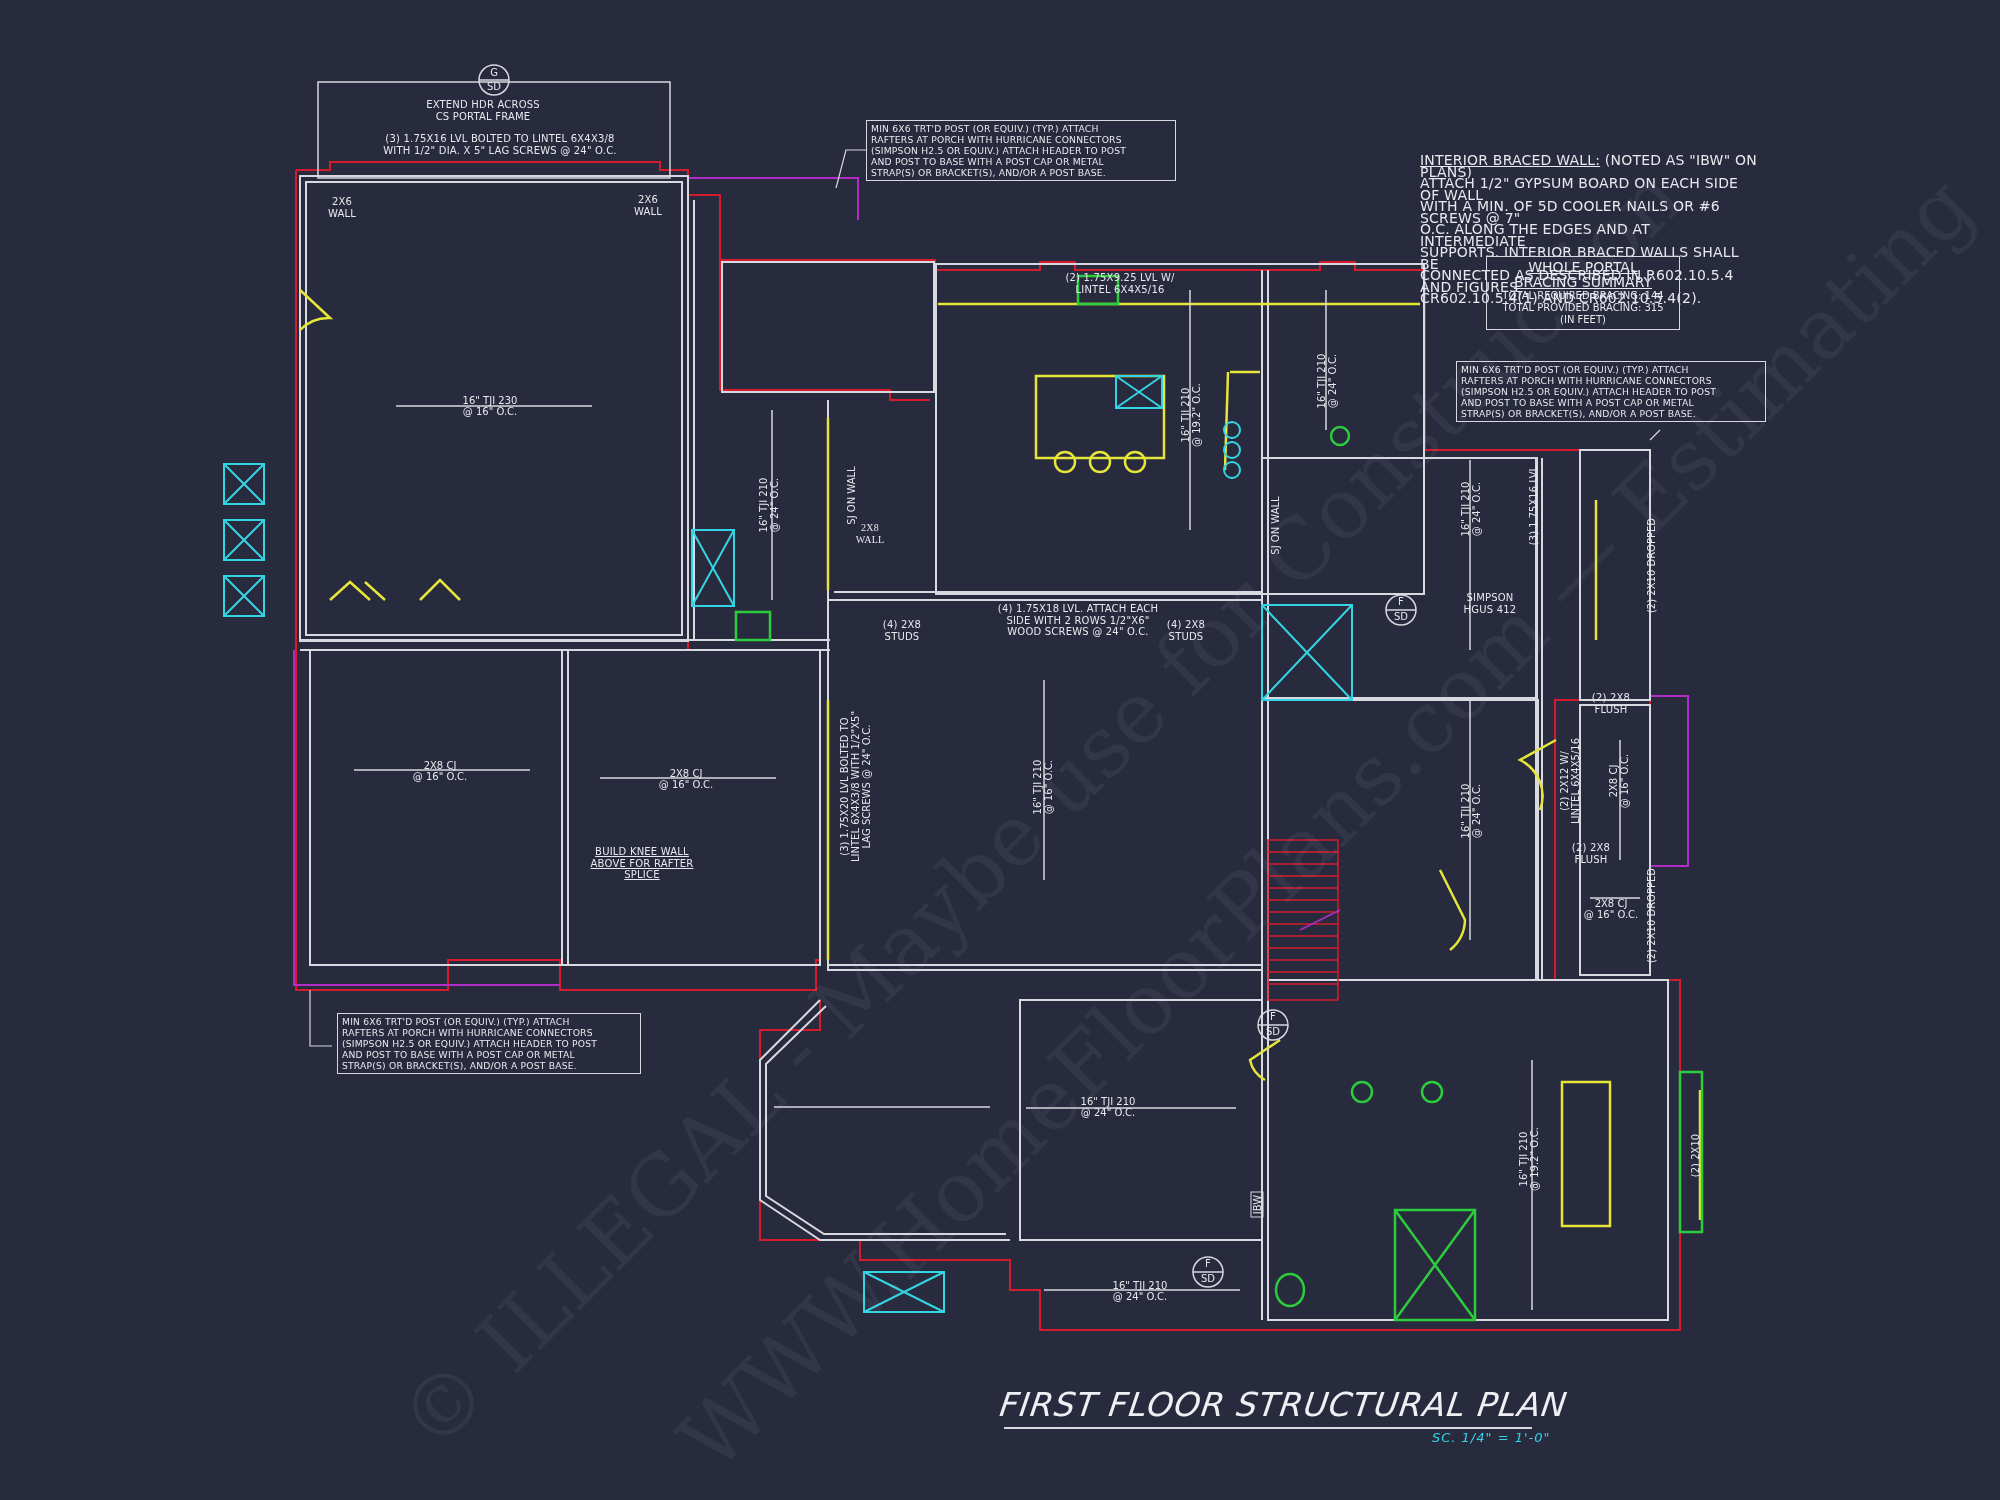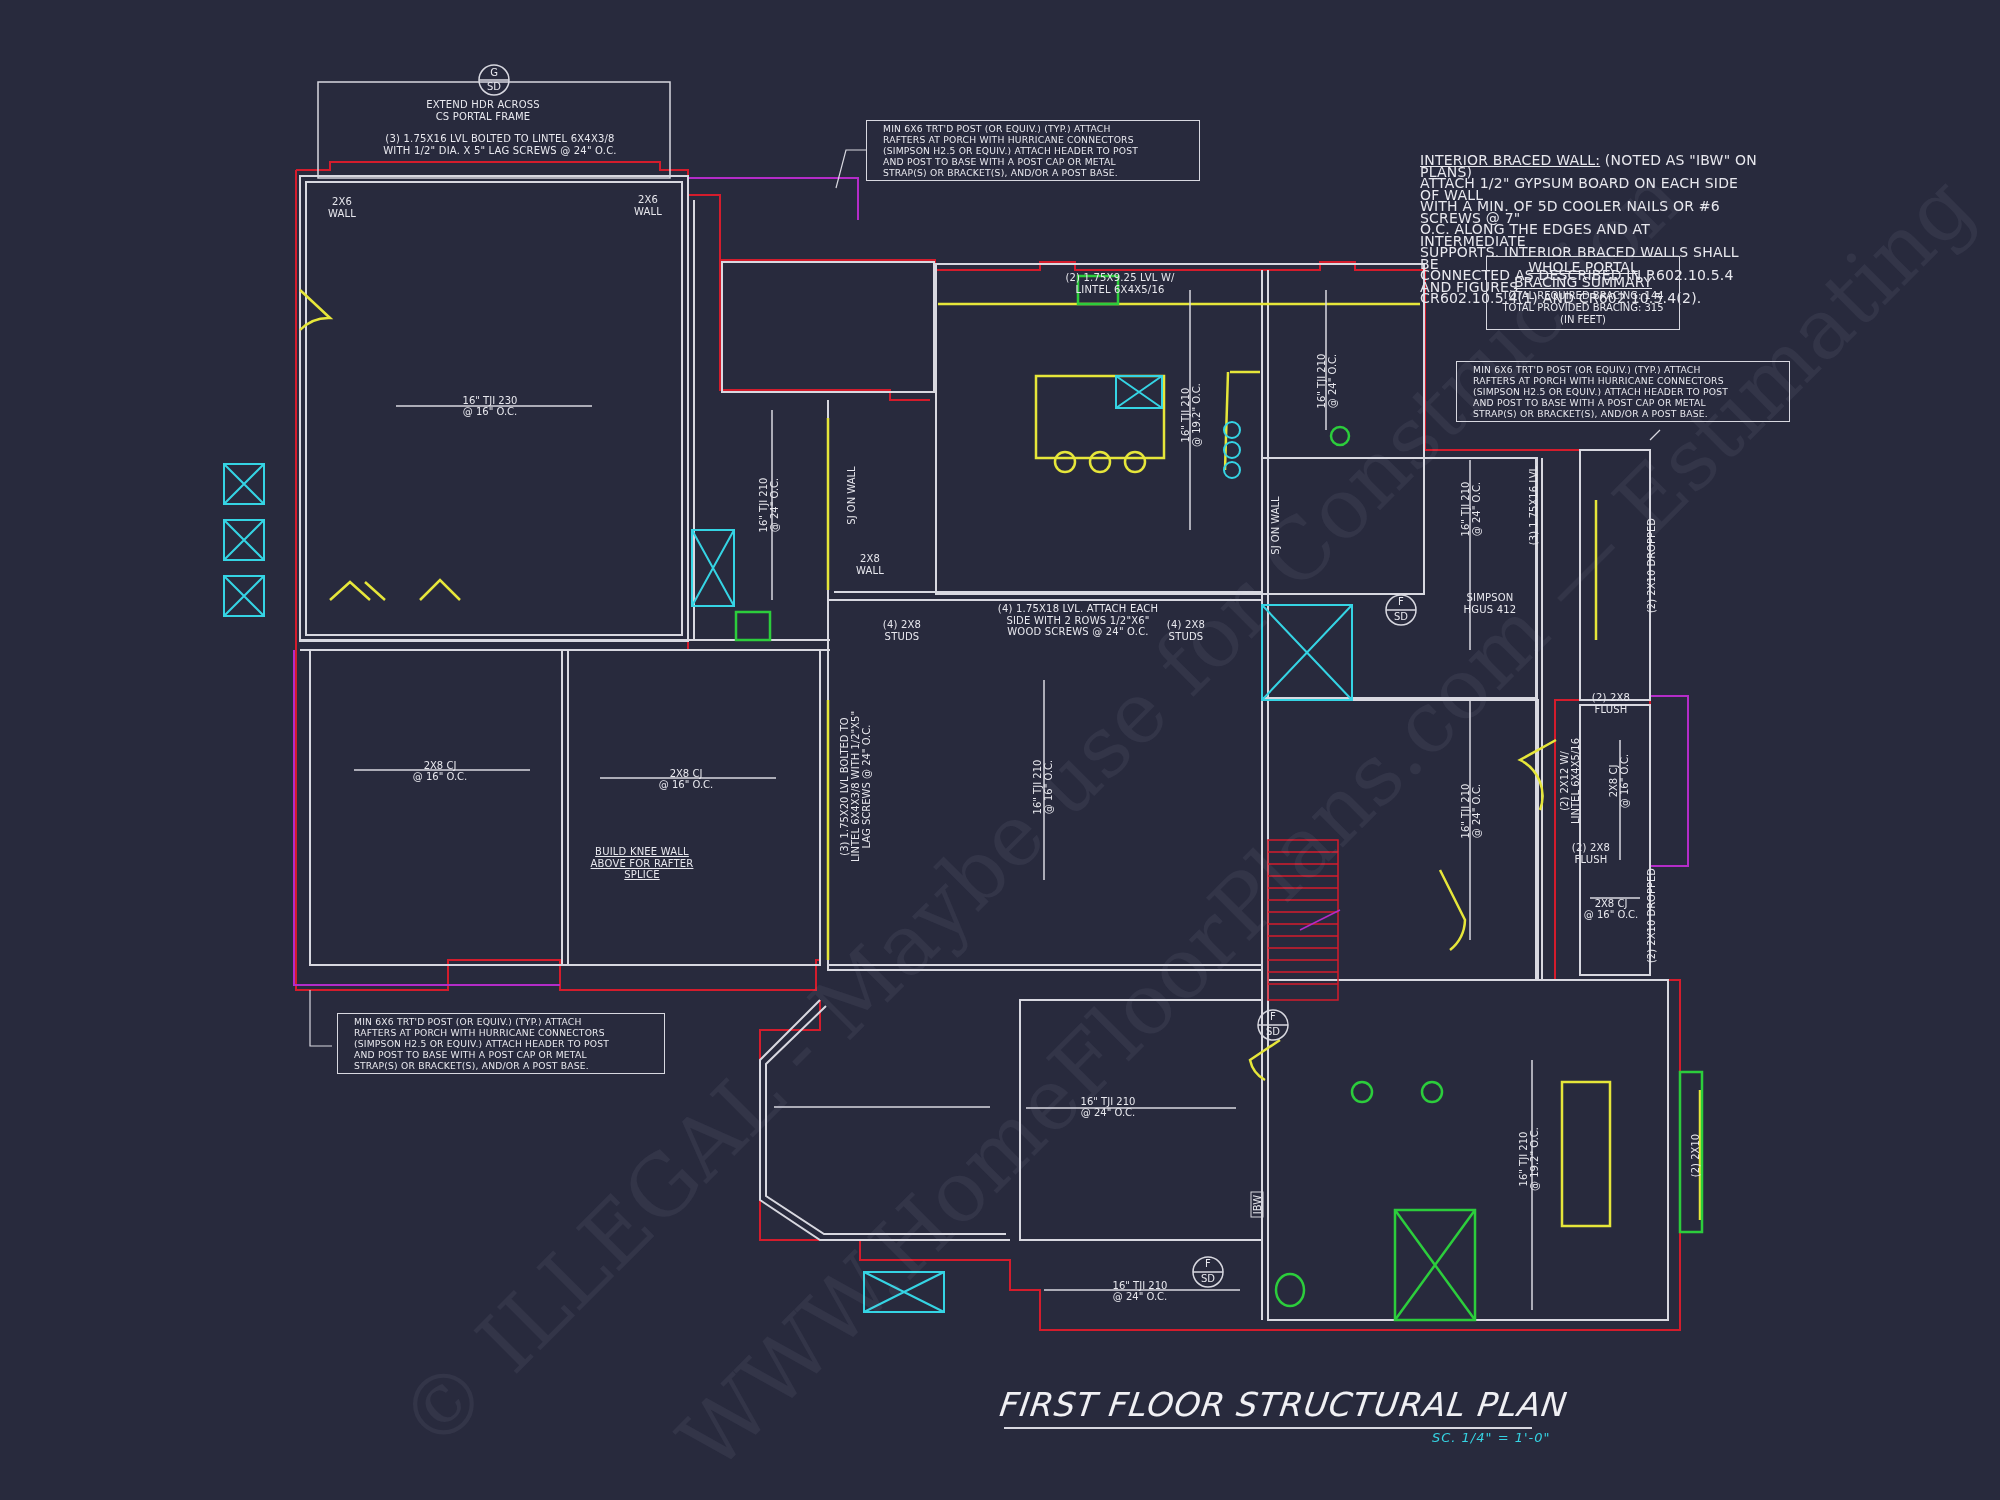--- a/index.html
+++ b/index.html
@@ -1,19 +1,19 @@
 <!DOCTYPE html>
 <html><head>
 <meta charset="utf-8">
 <style>
   html,body{margin:0;padding:0;}
   body{width:2000px;height:1500px;background:#282a3d;overflow:hidden;position:relative;font-family:"DejaVu Sans",sans-serif;}
   #plan{position:absolute;left:0;top:0;width:2000px;height:1500px;}
   .note{position:absolute;color:#e8e8ee;font-family:"DejaVu Sans",sans-serif;font-size:10px;line-height:11.6px;letter-spacing:0.2px;text-transform:uppercase;white-space:pre-line;}
-  .boxed{border:1.5px solid #d8d8e0;padding:2px 16px;}
+  .boxed{border:1.5px solid #d8d8e0;padding:2px 4px;}
   .center{text-align:center;}
   .label{position:absolute;color:#e8e8ee;font-size:10px;line-height:11px;text-transform:uppercase;white-space:pre-line;text-align:center;}
   .vlabel{position:absolute;color:#e8e8ee;font-size:10px;line-height:11px;text-transform:uppercase;white-space:pre-line;text-align:center;transform:rotate(-90deg);transform-origin:center center;}
   .title{position:absolute;left:1000px;top:1385px;color:#f0f0f4;font-family:"DejaVu Sans",sans-serif;font-style:italic;font-size:33px;letter-spacing:1px;transform:skewX(-8deg);}
   .title-rule{position:absolute;left:1004px;top:1427px;width:528px;height:2px;background:#d8d8e0;}
   .scale{position:absolute;left:1432px;top:1430px;color:#35d4e4;font-style:italic;font-size:13px;letter-spacing:1px;}
   .summary{position:absolute;left:1486px;top:256px;width:188px;border:1.5px solid #d8d8e0;color:#e8e8ee;text-align:center;font-size:10px;line-height:12px;padding:3px 2px;}
   .summary .h{font-size:14px;line-height:15px;text-decoration:underline;}
   .ibw-head{text-decoration:underline;}
   .watermark{position:absolute;color:rgba(200,200,220,0.07);font-family:"DejaVu Serif",serif;font-size:84px;white-space:nowrap;transform-origin:left top;pointer-events:none;}
@@ -213,21 +213,21 @@
 LINTEL 6x4x5/16</div>
 <div class="note center" style="left:968px;top:603px;width:220px;">(4) 1.75x18 LVL. ATTACH EACH
 SIDE WITH 2 ROWS 1/2"x6"
 WOOD SCREWS @ 24" O.C.</div>
 <div class="note center" style="left:872px;top:619px;width:60px;">(4) 2x8
 STUDS</div>
 <div class="note center" style="left:1156px;top:619px;width:60px;">(4) 2x8
 STUDS</div>
 <div class="vlabel" style="left:806px;top:490px;width:90px;">SJ ON WALL</div>
 <div class="vlabel" style="left:1230px;top:520px;width:90px;">SJ ON WALL</div>
-<div class="note center" style="left:850px;top:553px;width:40px;">2x8
+<div class="note center" style="left:850px;top:522px;width:40px;font-family:Liberation Serif, serif;">2x8
 WALL</div>
 <div class="note center" style="left:582px;top:846px;width:120px;text-decoration:underline;">BUILD KNEE WALL
 ABOVE FOR RAFTER
 SPLICE</div>
 <div class="vlabel" style="left:770px;top:770px;width:170px;">(3) 1.75x20 LVL BOLTED TO
 LINTEL 6x4x3/8 WITH 1/2"x5"
 LAG SCREWS @ 24" O.C.</div>
 <div class="note center" style="left:1460px;top:592px;width:60px;">SIMPSON
 HGUS 412</div>
 <div class="vlabel" style="left:1488px;top:500px;width:90px;">(3) 1.75x16 LVL</div>

